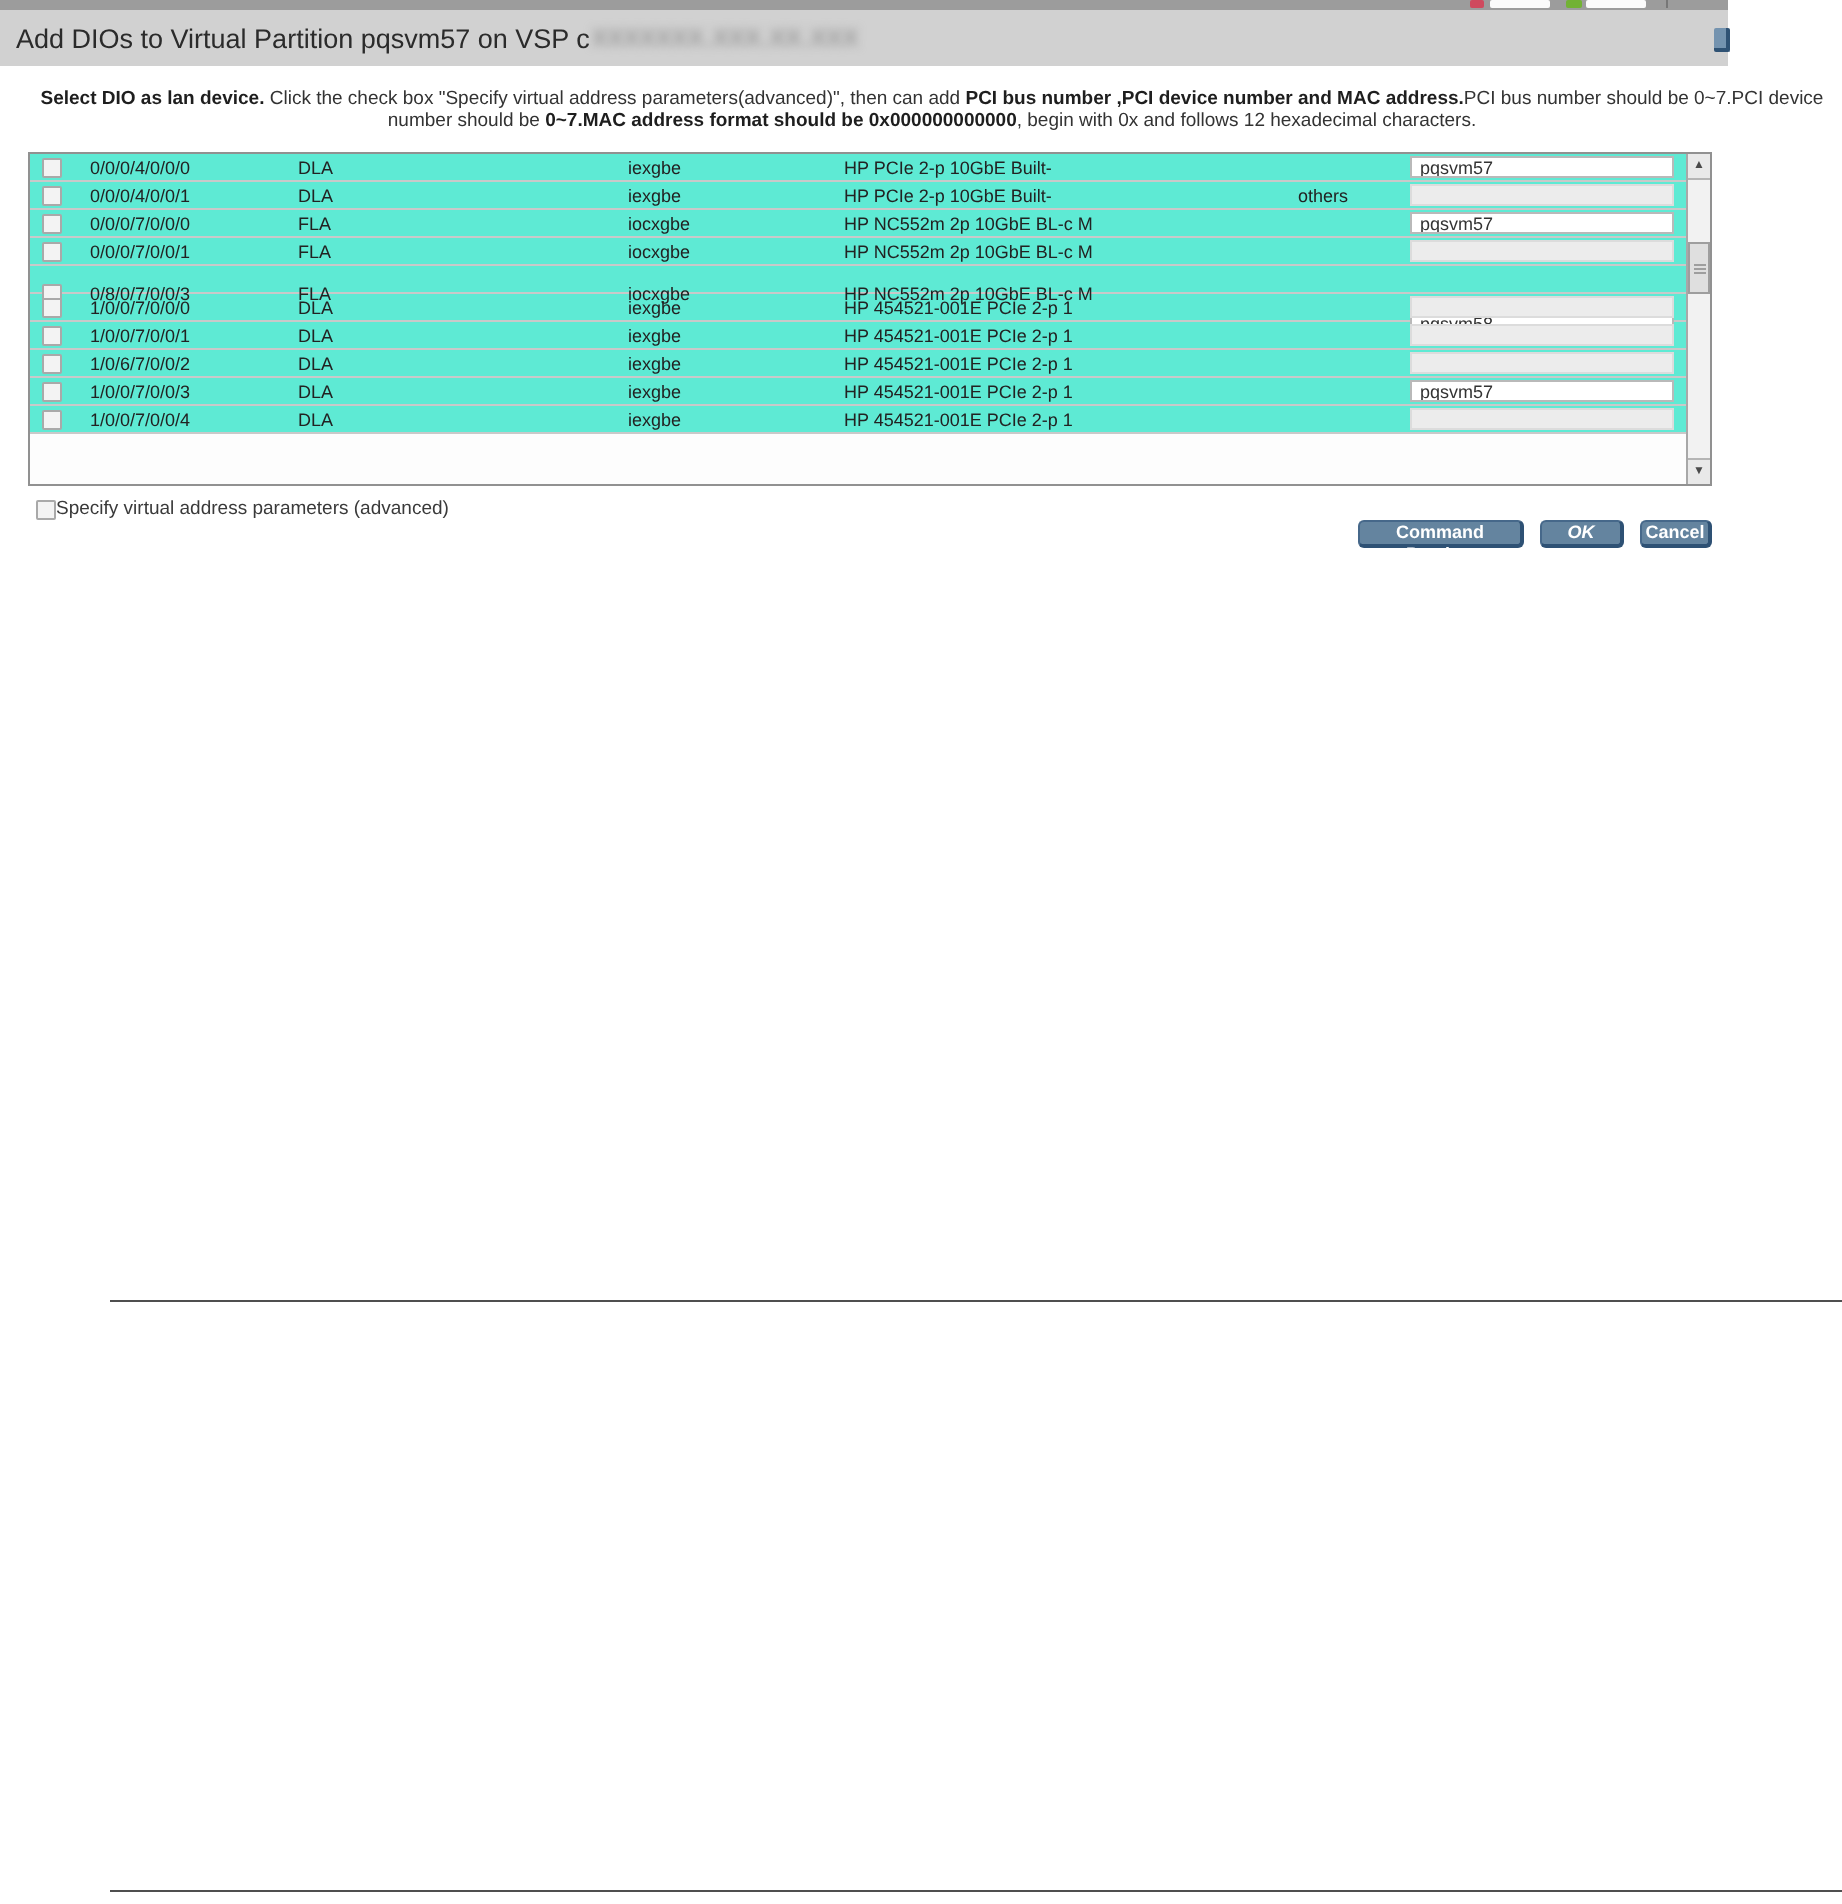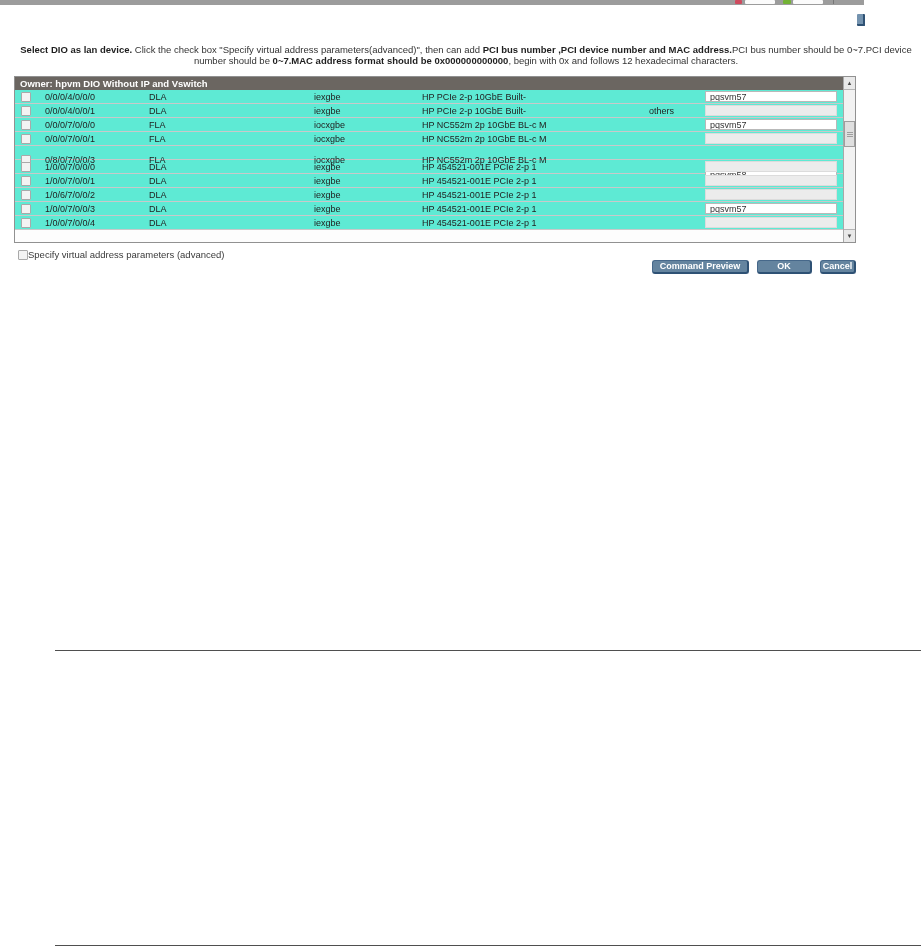--- a/index.html
+++ b/index.html
@@ -50,49 +50,52 @@
   #sb-thumb { position:absolute; left:0; width:100%; top:44px; height:26px; background:#dfdfdf; border:1px solid #9e9e9e;
               background-image:linear-gradient(#9e9e9e,#9e9e9e),linear-gradient(#9e9e9e,#9e9e9e),linear-gradient(#9e9e9e,#9e9e9e);
               background-size:6px 1px; background-repeat:no-repeat; background-position:2px 10px,2px 12px,2px 14px; }
 
   
   #adv-row { left:18px; top:249px; display:flex; align-items:center; gap:0; }
   #adv-label { font-size:9.5px; color:#3a3a3a; }
   #btn-row { left:628px; top:260px; width:228px; display:flex; gap:8px; justify-content:flex-end; }
   .btn { height:14px; background:#64849f; color:#fff; font-size:9px; font-weight:700; text-align:center; line-height:11px;
          border:1px solid #46688a; border-right:2px solid #2e5174; border-bottom:2px solid #2e5174; border-radius:3px; cursor:default; }
-  #btn-preview { width:97px; }
-  #btn-ok { width:55px; }
+  #btn-preview { width:83px; }
+  #btn-ok { width:42px;font-style:italic; }
   #btn-cancel { width:36px; }
 
   
   .rule { left:55px; width:866px; height:1px; background:#4f4f4f; }
   #rule-mid { top:650px; }
   #rule-bottom { top:945px; }
 </style>
 </head>
 <body>
 
 <div id="stage">
 
   <div id="top-strip" class="abs">
     <div class="frag frag-red"></div>
     <div class="frag frag-pill1"></div>
     <div class="frag frag-green"></div>
     <div class="frag frag-pill2"></div>
     <div class="frag frag-sep"></div>
   </div>
 
+  <div id="title-band" class="abs">
+    <span id="window-title">Add DIOs to Virtual Partition pqsvm57 on VSP c</span>
+    <span id="redacted-host">xxxxxxx.xxx.xx.xxx</span>
+  </div>
   <div id="help-frag" class="abs"></div>
 
   <div id="instructions" class="abs"><span class="b">Select DIO as lan device.</span><span> Click the check box "Specify virtual address parameters(advanced)", then can add </span><span class="b">PCI bus number ,PCI device number and MAC address.</span><span>PCI bus number should be 0~7.PCI device number should be </span><span class="b">0~7.MAC address format should be 0x000000000000</span><span>, begin with 0x and follows 12 hexadecimal characters.</span></div>
 
   <div id="table-wrap" class="abs">
     <div id="table-main">
-      <div id="table-caption">Owner: hpvm DIO Without IP and Vswitch</div>
       <div id="table-body">
           <div class="trow grid-row">
     <div style="padding-left:6px;">
               <div class="cb"></div>
             </div>
     <div>0/0/0/4/0/0/0</div>
     <div>DLA</div>
     <div>iexgbe</div>
     <div>HP PCIe 2-p 10GbE Built-</div>
     <div></div>

